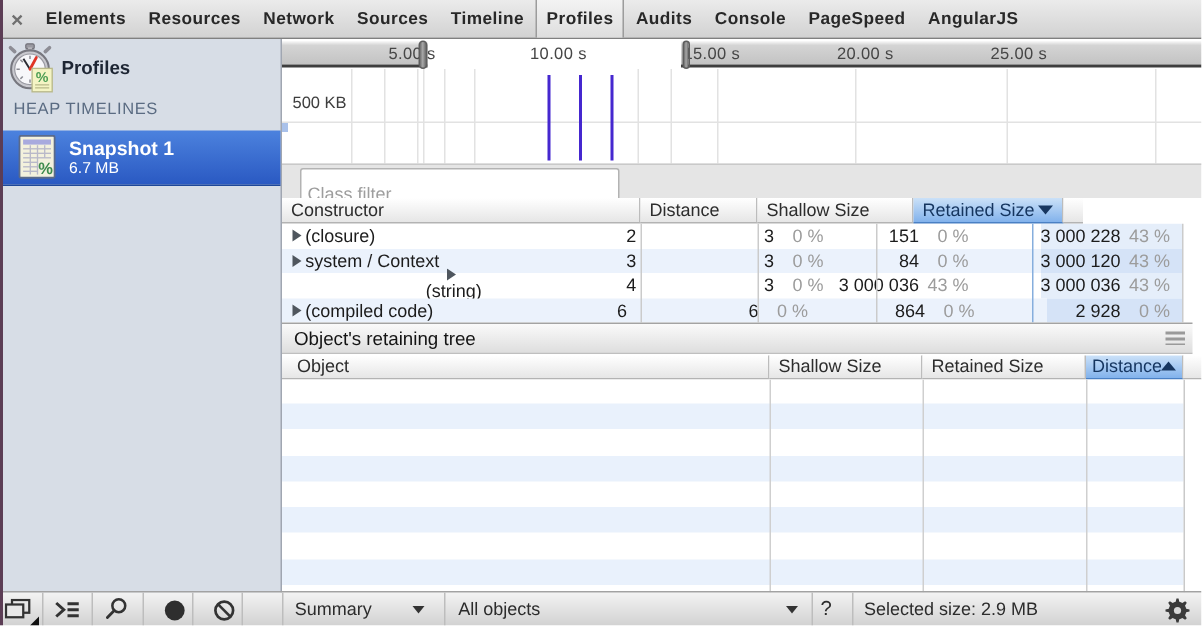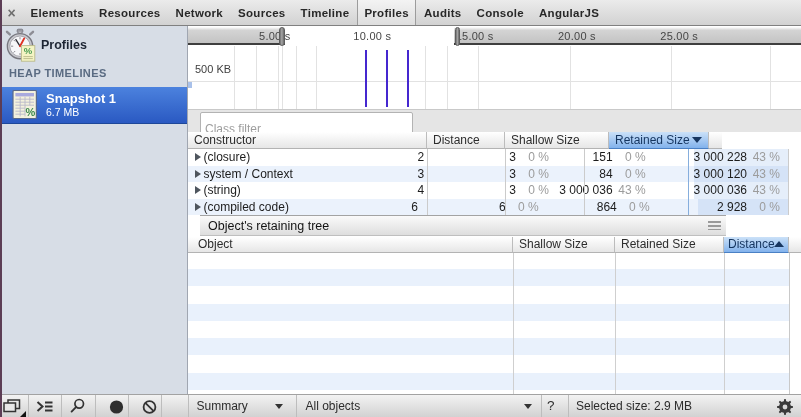--- a/index.html
+++ b/index.html
@@ -21,21 +21,21 @@
        color:#282828;white-space:nowrap;letter-spacing:0.3px;}
   .tab.selected{background:linear-gradient(#f3f3f3,#dedede);
        border-left:1px solid #9c9c9c;border-right:1px solid #9c9c9c;padding:0 6.5px;}
 
   
   .sidebar{position:absolute;left:0;top:26px;width:188px;height:369px;
            background:#d7dde6;border-right:1px solid #a0a6b1;}
   .profiles-item{position:absolute;left:0;top:1px;width:187px;height:36px;}
   .profiles-item .sw-icon{position:absolute;left:3px;top:1px;}
   .profiles-item .lbl{position:absolute;left:41px;top:11px;font-size:12.5px;font-weight:bold;color:#1d2533;}
-  .section-header{position:absolute;left:9px;top:41px;font-size:11px;font-weight:bold;
+  .section-header{position:absolute;left:9px;top:41px;font-size:11px;font-weight:normal;
            color:#5a6b82;letter-spacing:.4px;}
   .snapshot-item{position:absolute;left:0;top:60.5px;width:187px;height:37.5px;
            background:linear-gradient(#4c82de,#2a59c2);border-bottom:1px solid #1d4799;color:#fff;}
   .snapshot-item .sheet-icon{position:absolute;left:12px;top:3.5px;}
   .snapshot-item .title{position:absolute;left:46px;top:4.5px;font-size:13px;font-weight:bold;}
   .snapshot-item .size{position:absolute;left:46px;top:19.5px;font-size:10.5px;}
 
   
   .main{position:absolute;left:188px;top:26px;width:613px;height:369px;background:#fff;}
 
@@ -86,21 +86,21 @@
         border-bottom:4px solid transparent;margin-right:3px;flex:0 0 auto;}
   .g1row .name{font-size:12px;color:#1c1c1c;}
   .g1row .c-distance{padding-left:7px;font-size:12px;color:#1c1c1c;}
   .cell-nums{display:flex;align-items:center;font-size:12px;color:#1c1c1c;}
   .cell-nums .num{flex:1;text-align:right;white-space:nowrap;}
   .cell-nums .pct{width:41px;flex:0 0 auto;text-align:right;padding-right:8px;color:#9c9c9c;white-space:nowrap;}
   .cell-nums.hl{background:rgba(124,169,229,0.20);height:100%;margin-left:40px;}
   .vline{position:absolute;width:1px;background:#cbcbcb;}
 
   
-  .splitter{position:absolute;left:12px;top:189.4px;width:526px;height:21.1px;
+  .splitter{position:absolute;left:0;top:189.4px;width:607px;height:21.1px;
         background:linear-gradient(#fafafa,#dedede);
         border-top:1px solid #a3a3a3;border-bottom:1px solid #bfbfbf;text-align:center;}
   .splitter .title{position:absolute;left:8px;top:3px;font-size:12.5px;color:#141414;}
   .splitter .grip-lines{position:absolute;right:5px;top:5px;width:13px;}
   .splitter .grip-lines div{height:1.5px;background:#9a9a9a;margin-bottom:2.2px;}
 
   #grid2-header{top:210.5px;height:16.5px;}
   #grid2-body{position:absolute;left:0;top:227px;width:613px;height:142px;overflow:hidden;background:#fff;}
   .g2stripe{position:absolute;left:0;width:601px;height:17.25px;background:#e9f1fc;}
 
@@ -124,20 +124,21 @@
     <div class="close-btn">×</div>
 
   <div class="tab">Elements</div>
       <div class="tab">Resources</div>
       <div class="tab">Network</div>
       <div class="tab">Sources</div>
       <div class="tab">Timeline</div>
       <div class="tab selected">Profiles</div>
       <div class="tab">Audits</div>
       <div class="tab">Console</div>
+      <div class="tab">PageSpeed</div>
       <div class="tab">AngularJS</div>
     </div>
 
   <div class="sidebar">
     <div class="profiles-item">
       <span class="sw-icon">
         <svg width="36" height="36" viewBox="0 0 36 36">
           <g>
             <rect x="14.2" y="1.2" width="5.6" height="3.4" rx="1" fill="#9a9aa2" stroke="#707078" stroke-width="0.8"></rect>
             <rect x="15.7" y="3.6" width="2.6" height="2.6" fill="#b9b9bf"></rect>
@@ -281,21 +282,21 @@
           <div class="cell-nums" style="width: 104px;">
             <span class="num">84</span>
             <span class="pct">0 %</span>
           </div>
           <div class="cell-nums hl" style="width: 100px;">
             <span class="num">3 000 120</span>
             <span class="pct">43 %</span>
           </div>
         </div>
         <div class="g1row" style="top: 33.2px;">
-          <div class="c-constructor" style="width: 239px;">
+          <div class="c-constructor" style="width: 239px; flex-direction: column;">
             <span class="disclosure"></span>
             <span class="name">(string)</span>
           </div>
           <div class="c-distance" style="width: 78px;">4</div>
           <div class="cell-nums" style="width: 79px;">
             <span class="num">3</span>
             <span class="pct">0 %</span>
           </div>
           <div class="cell-nums" style="width: 104px;">
             <span class="num">3 000 036</span>

